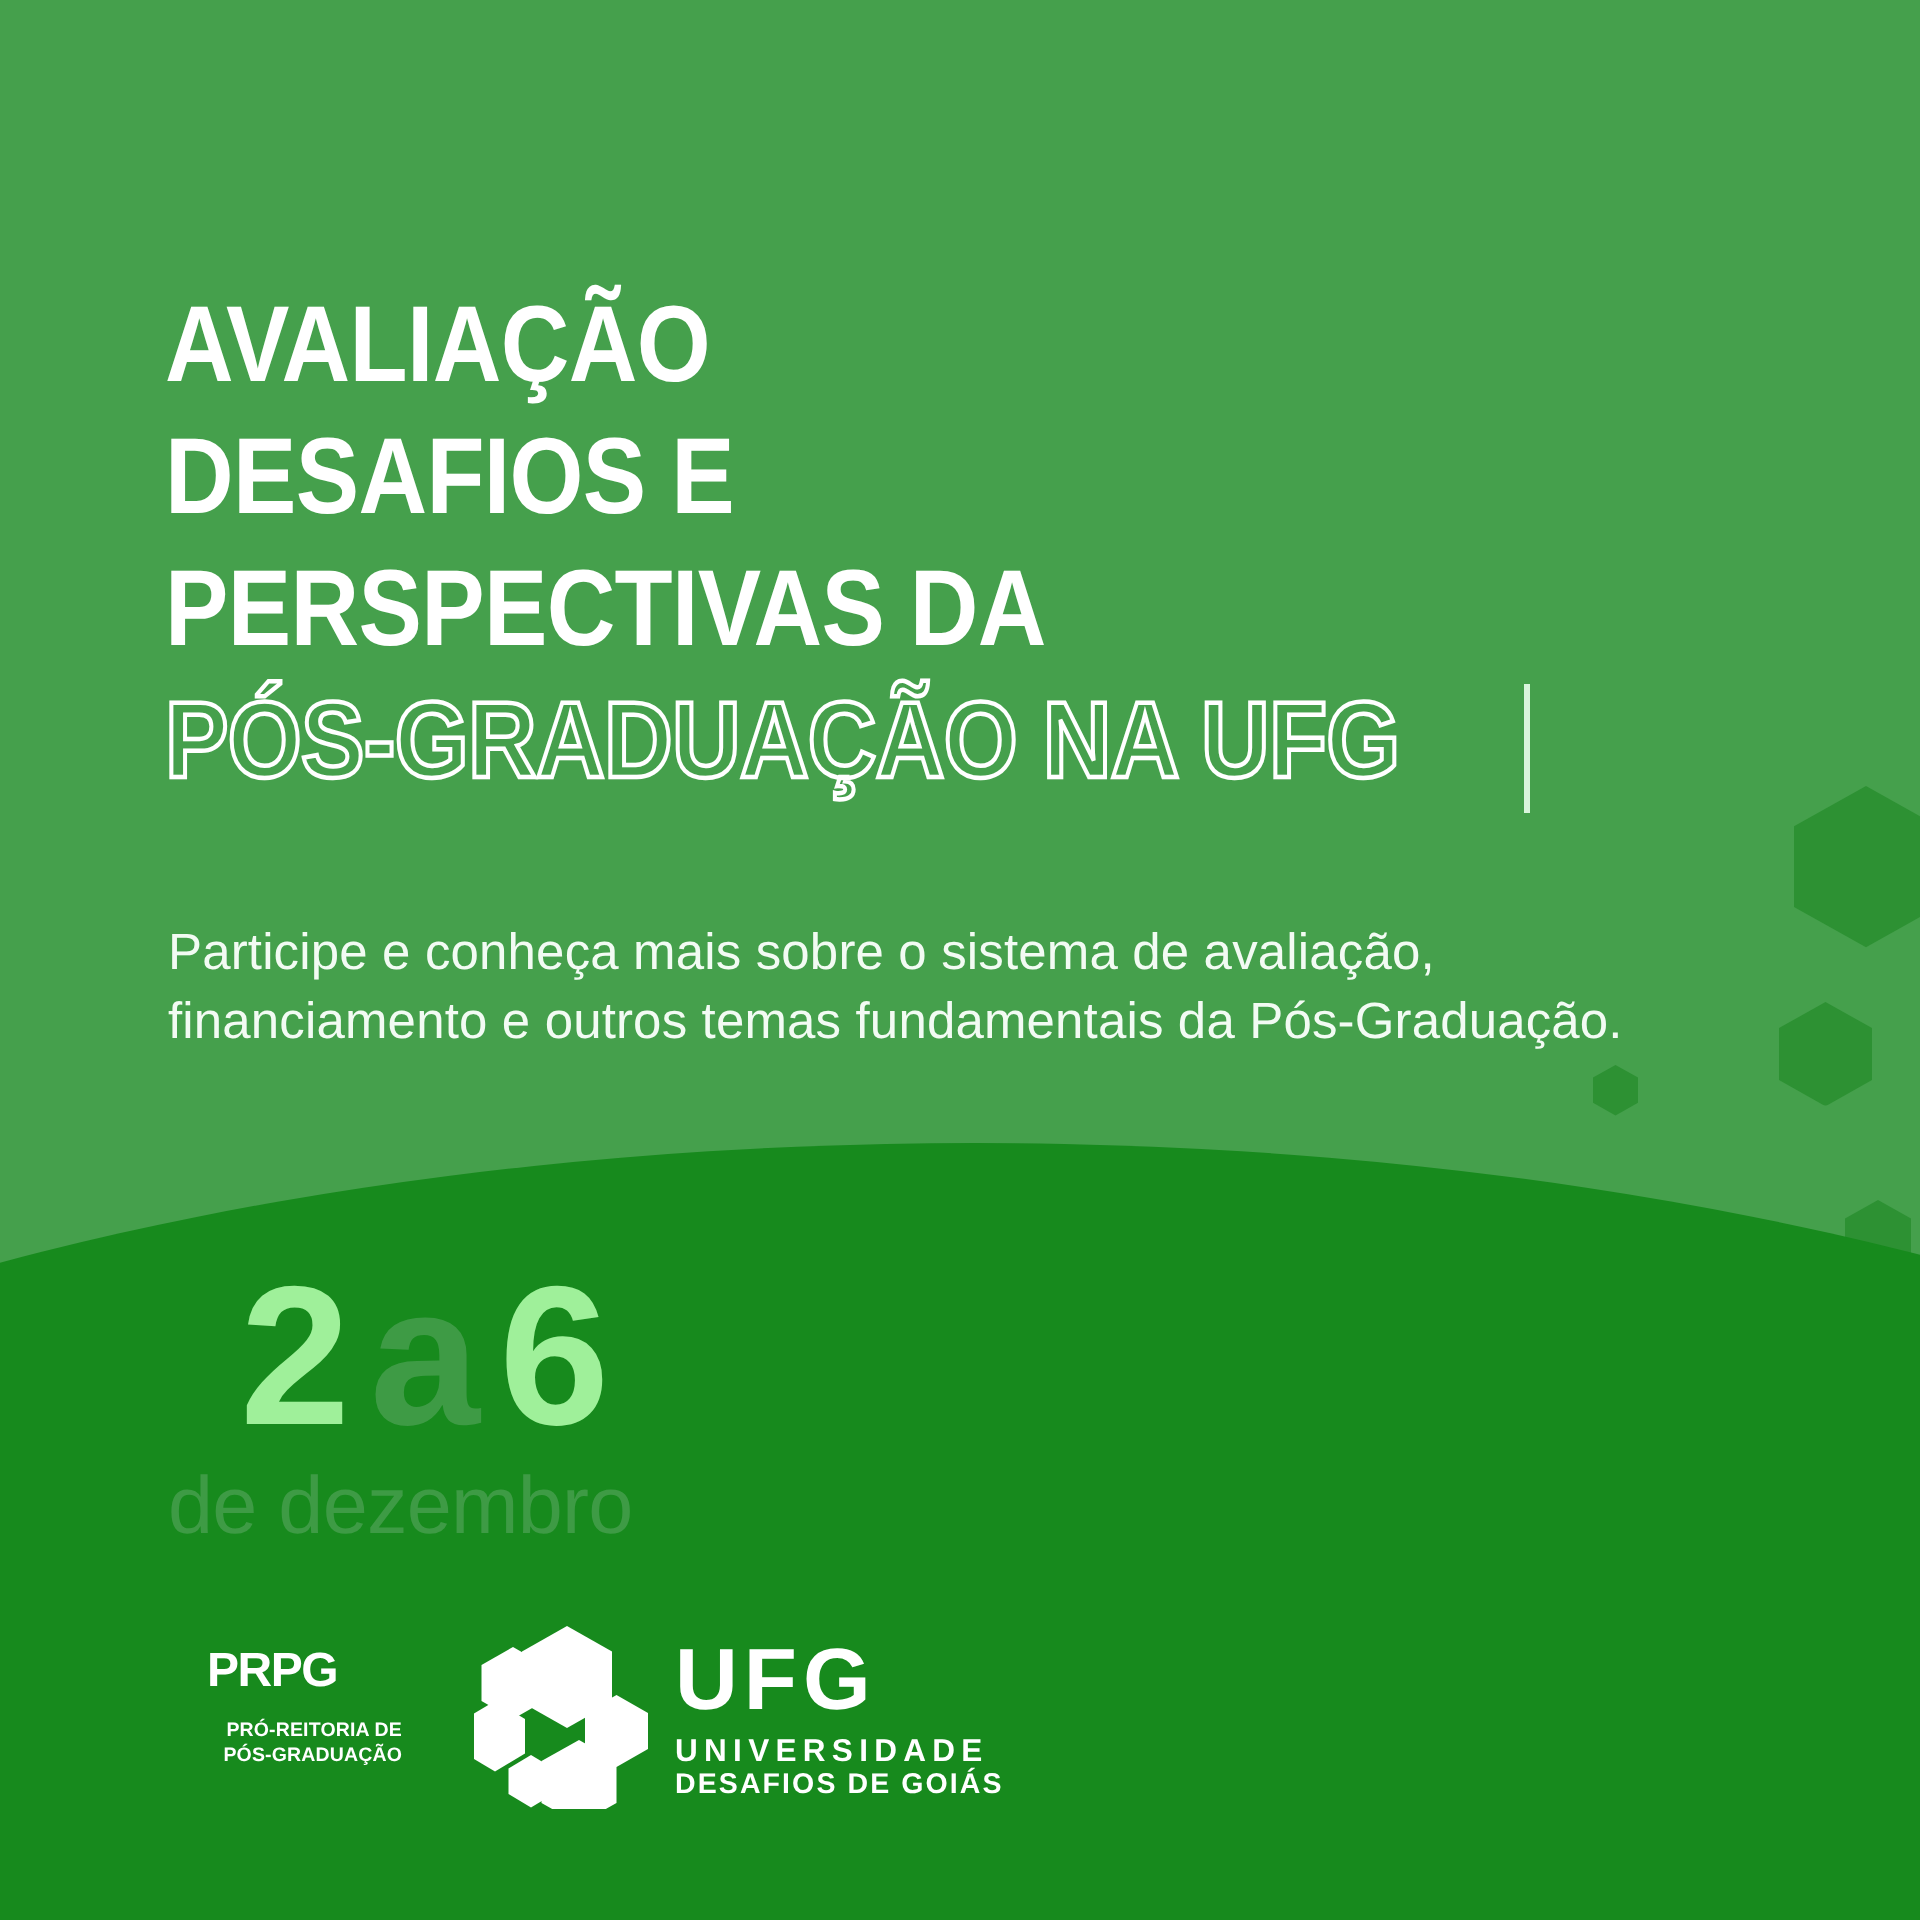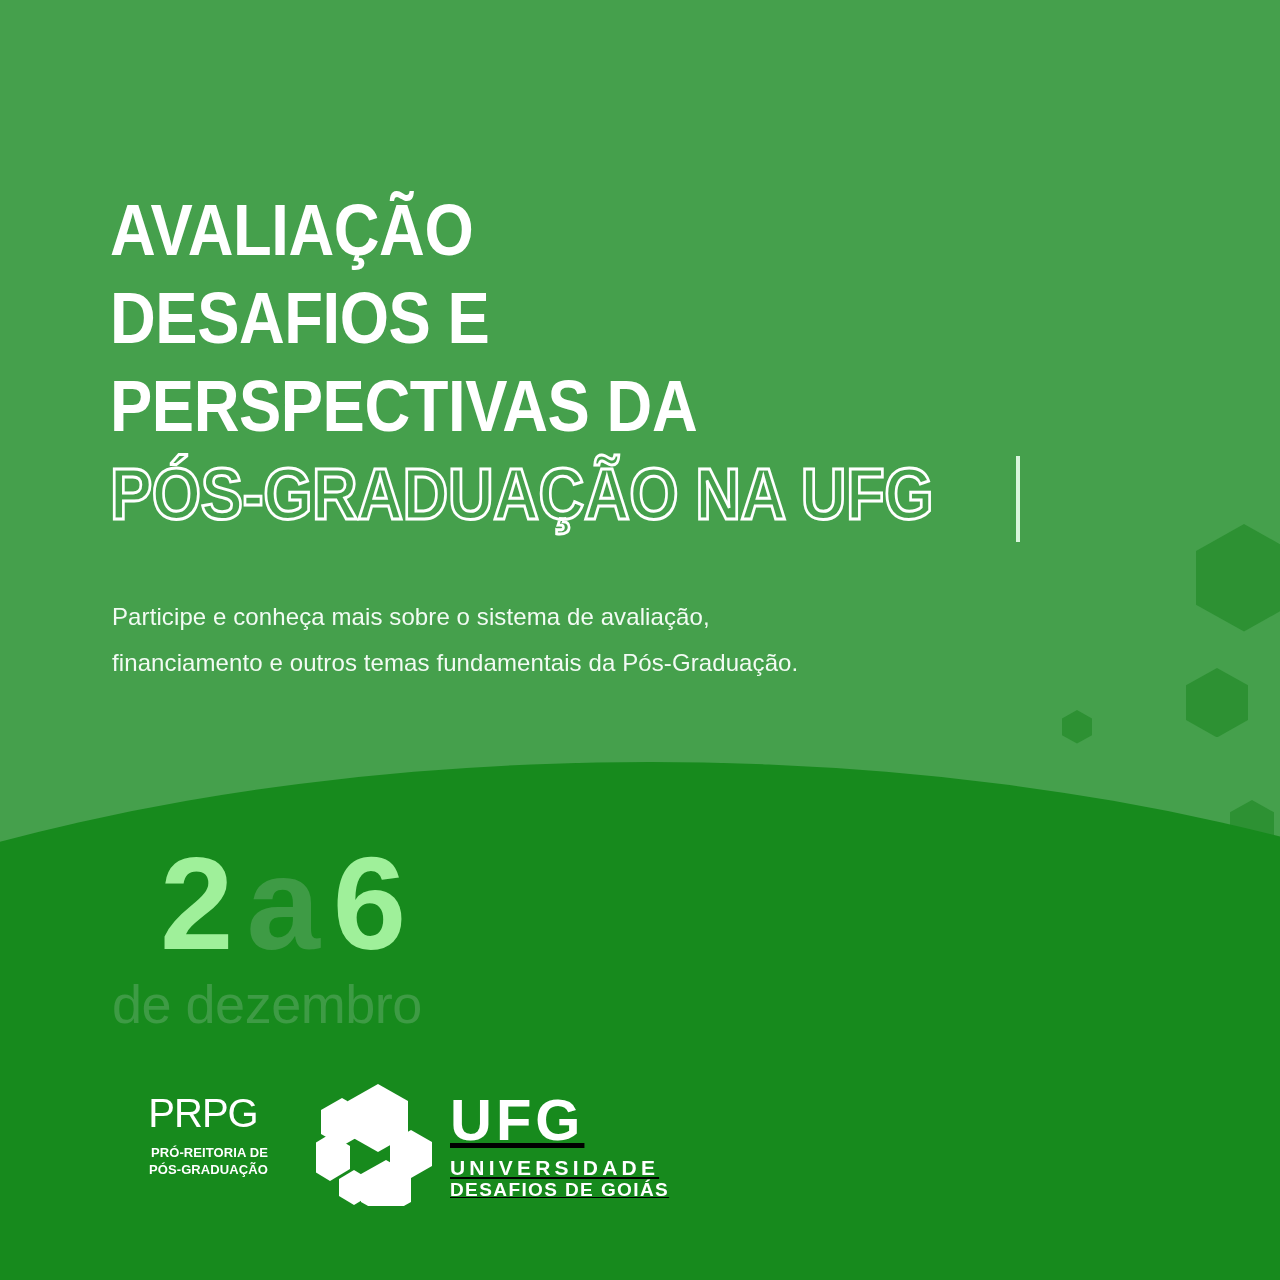--- a/index.html
+++ b/index.html
@@ -72,24 +72,24 @@
     top: 456px;
     width: 4px;
     height: 86px;
     background: #d9f5dc;
   }
 
   
   .subtitle {
     position: absolute;
     left: 112px;
-    top: 594px;
+    top: 612px;
     width: 1110px;
     color: #f2fbf3;
-    font-size: 24px;
+    font-size: 34px;
     line-height: 46px;
     font-weight: 400;
     letter-spacing: 0.1px;
   }
   .subtitle span { display: block; white-space: nowrap; }
 
   
   .date-block {
     position: absolute;
     left: 112px;
@@ -121,44 +121,44 @@
     top: 1082px;
     display: flex;
     align-items: flex-start;
   }
   .prpg {
     width: 130px;
     padding-top: 10px;
   }
   .prpg-word {
     color: #ffffff;
-    font-size: 40px;
-    font-weight: normal;
+    font-size: 32px;
+    font-weight: bold;
     line-height: 42px;
     letter-spacing: -1px;
-    text-align: center;
+    text-align: left;
   }
   .prpg-sub {
     margin-top: 10px;
     color: #ffffff;
     font-size: 13px;
     font-weight: bold;
     line-height: 17px;
     text-align: right;
     letter-spacing: 0.1px;
   }
   .prpg-sub span { display: block; }
 
   .ufg-logo {
     display: flex;
     align-items: center;
     margin-left: 48px;
   }
   .ufg-mark { width: 120px; height: 124px; display: block; }
-  .ufg-text { margin-left: 14px; padding-top: 4px; text-decoration: underline; }
+  .ufg-text { margin-left: 14px; padding-top: 4px; }
   .ufg-word {
     color: #ffffff;
     font-size: 58px;
     font-weight: bold;
     line-height: 58px;
     letter-spacing: 4px;
   }
   .ufg-sub1 {
     color: #ffffff;
     font-size: 21px;

